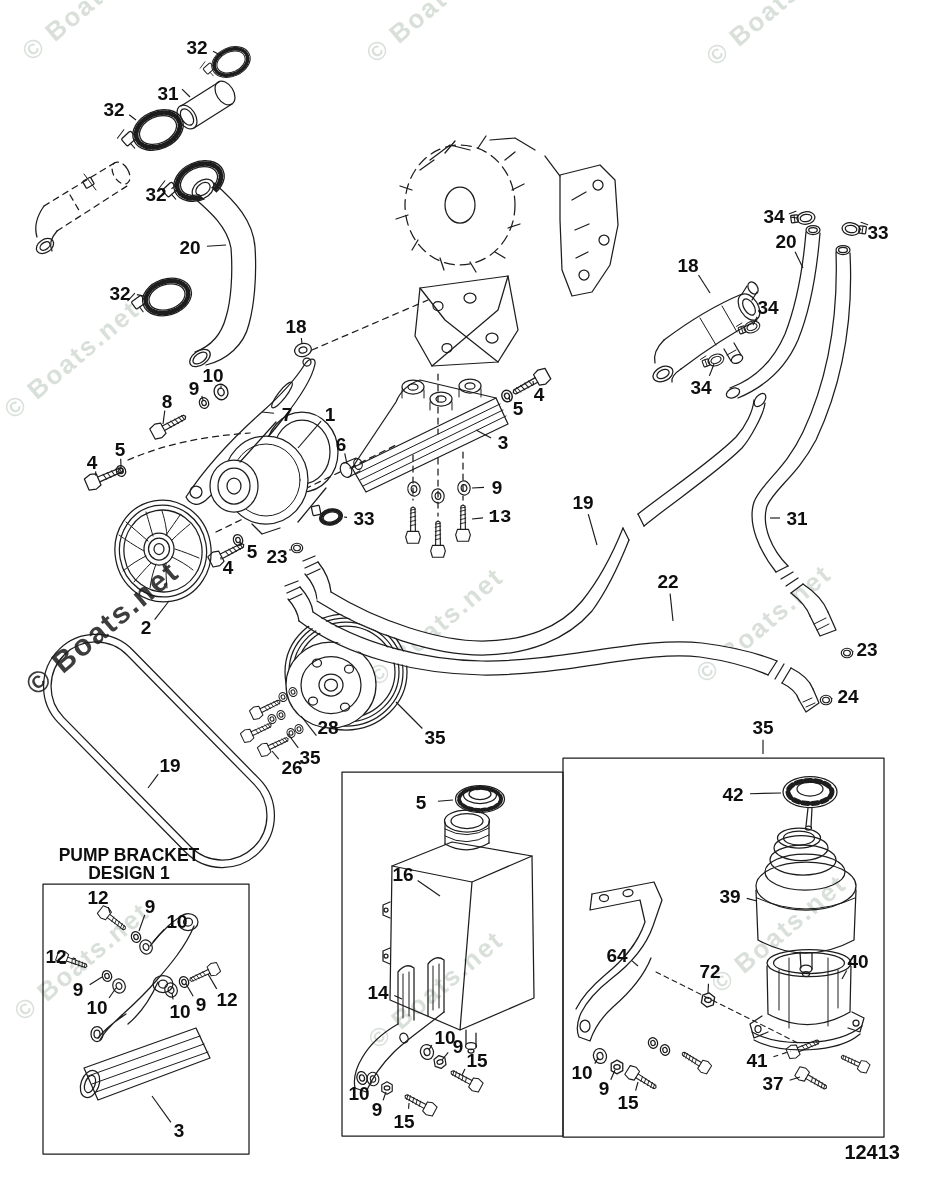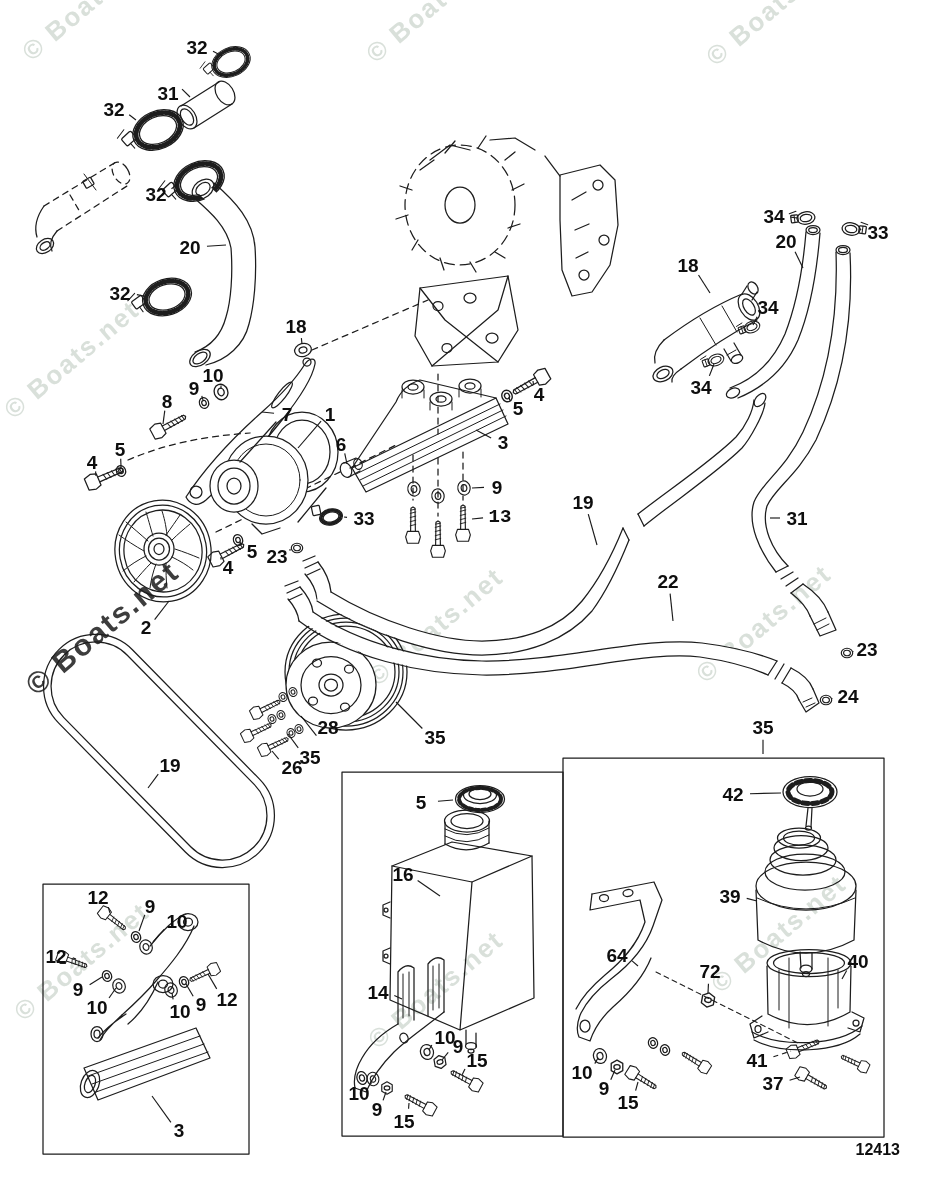--- a/index.html
+++ b/index.html
@@ -22,21 +22,21 @@
   .art .teeth2{stroke-dasharray:5.5 4;stroke-width:5;}
   .art .thin{stroke-width:1;}
   #leader-layer line{stroke:#1a1a1a;stroke-width:1.15;}
   #leader-layer line.dashed{stroke-dasharray:5 4;}
   
   .co{position:absolute;transform:translate(-50%,-50%);font-weight:bold;font-size:19px;
       color:#0e0e0e;line-height:1;pointer-events:none;}
   .inset-title{position:absolute;left:44px;top:846px;width:170px;text-align:center;
       font-weight:bold;font-size:17.5px;color:#0e0e0e;line-height:18px;}
   .fig-num{position:absolute;left:800px;top:1141px;width:100px;text-align:right;
-      font-weight:bold;font-size:16px;color:#0e0e0e;}
+      font-weight:bold;font-size:20px;color:#0e0e0e;}
 </style>
 </head>
 <body>
 
 <div id="stage">
 
   <div id="wm-layer">
       <div class="wm" style="left: 26px; top: 40px;">© Boats.net</div>
       <div class="wm" style="left: 370px; top: 42px;">© Boats.net</div>
       <div class="wm" style="left: 710px; top: 45px;">© Boats.net</div>
@@ -575,16 +575,20 @@
       <div class="co" style="left: 617px; top: 955px;">64</div>
       <div class="co" style="left: 710px; top: 971px;">72</div>
       <div class="co" style="left: 858px; top: 961px;">40</div>
       <div class="co" style="left: 757px; top: 1060px;">41</div>
       <div class="co" style="left: 773px; top: 1083px;">37</div>
       <div class="co" style="left: 582px; top: 1072px;">10</div>
       <div class="co" style="left: 604px; top: 1088px;">9</div>
       <div class="co" style="left: 628px; top: 1102px;">15</div>
     </div>
 
+  <div class="inset-title">
+    <div>PUMP BRACKET</div>
+    <div>DESIGN 1</div>
+  </div>
 
   <div class="fig-num">12413</div>
 
 </div>
 
 </body></html>

